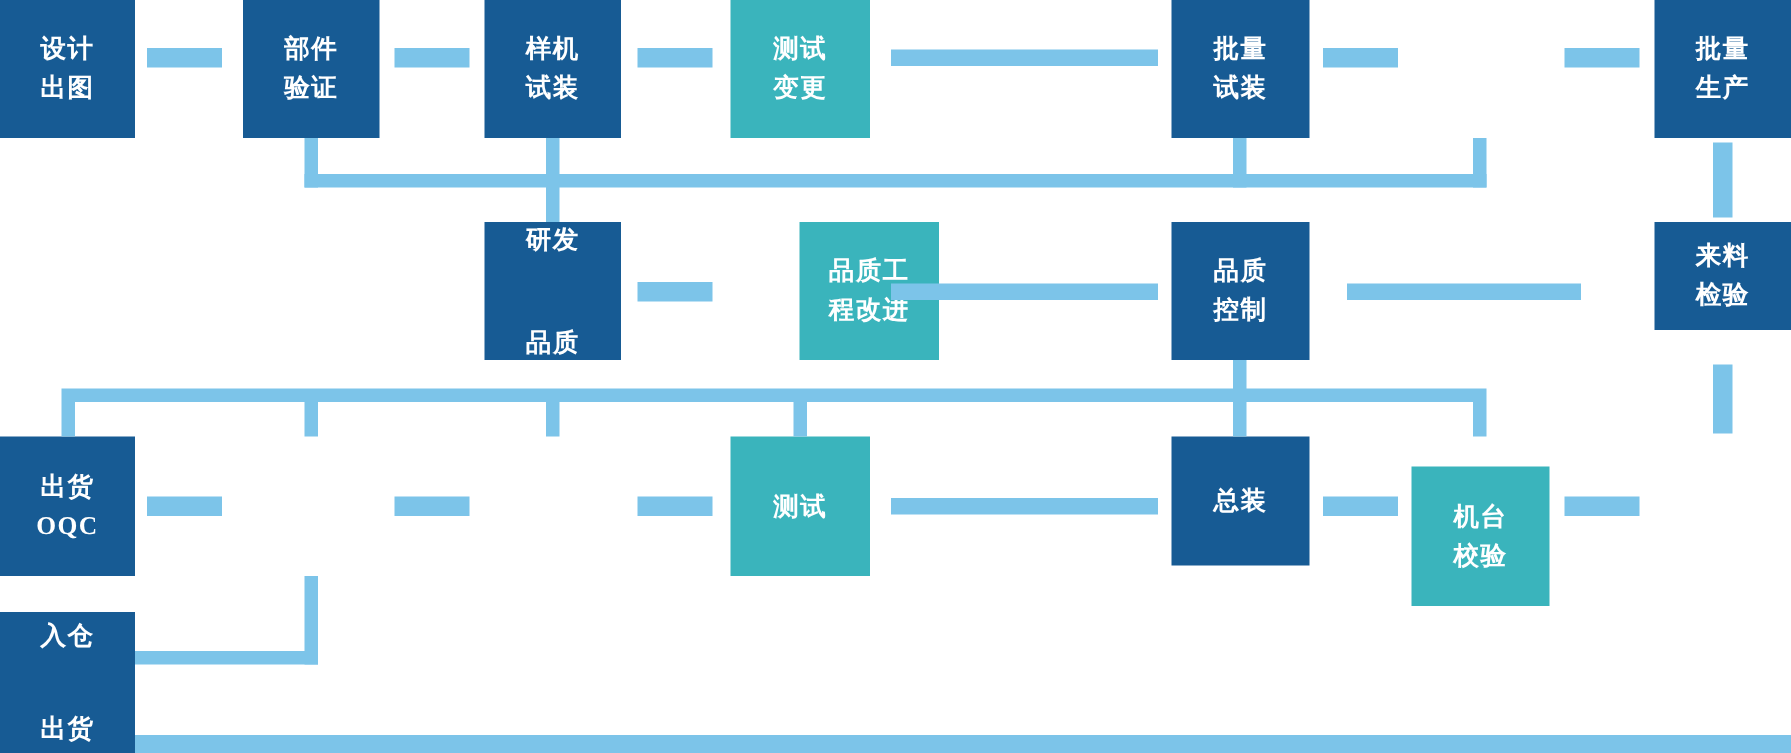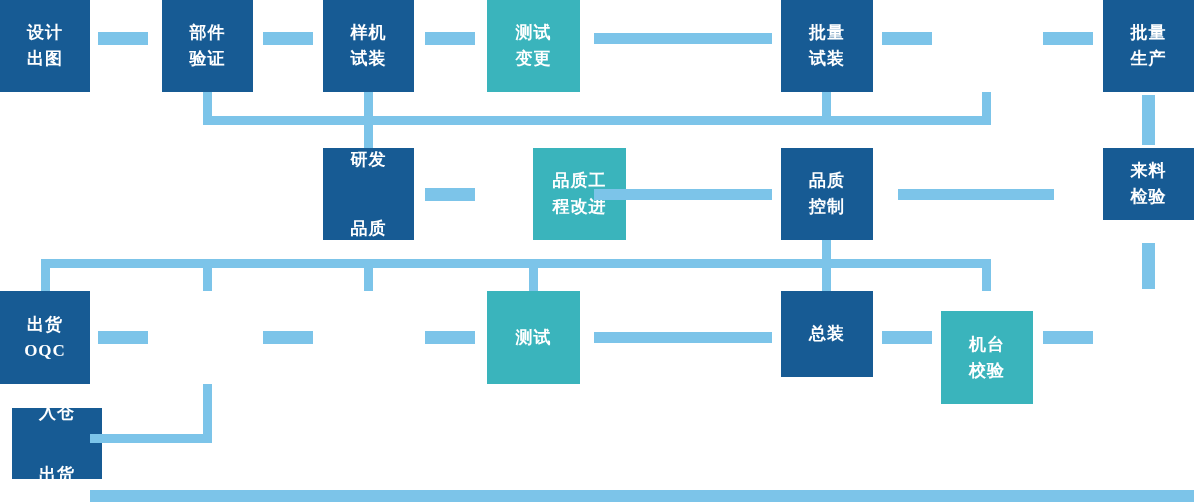--- a/index.html
+++ b/index.html
@@ -80,21 +80,21 @@
     <span>测试</span>
   </div>
   <div class="node dark" style="left:781px;top:291px;width:92px;height:86px;">
     <span>总装</span>
   </div>
   <div class="node teal" style="left:941px;top:291px;width:92px;height:93px;margin-top:20px;">
     <span>机台</span>
     <span>校验</span>
   </div>
 
-  <div class="node dark" style="left:12px;top:408px;width:90px;height:71px;gap:36px;">
+  <div class="node dark" style="left:0;top:408px;width:90px;height:94px;gap:36px;">
     <span>入仓</span>
     <span>出货</span>
   </div>
 
   <div class="conn" style="left:98px;top:32px;width:50px;height:13px;"></div>
   <div class="conn" style="left:263px;top:32px;width:50px;height:13px;"></div>
   <div class="conn" style="left:425px;top:32px;width:50px;height:13px;"></div>
   <div class="conn" style="left:594px;top:33px;width:178px;height:11px;"></div>
   <div class="conn" style="left:882px;top:32px;width:50px;height:13px;"></div>
   <div class="conn" style="left:1043px;top:32px;width:50px;height:13px;"></div>

